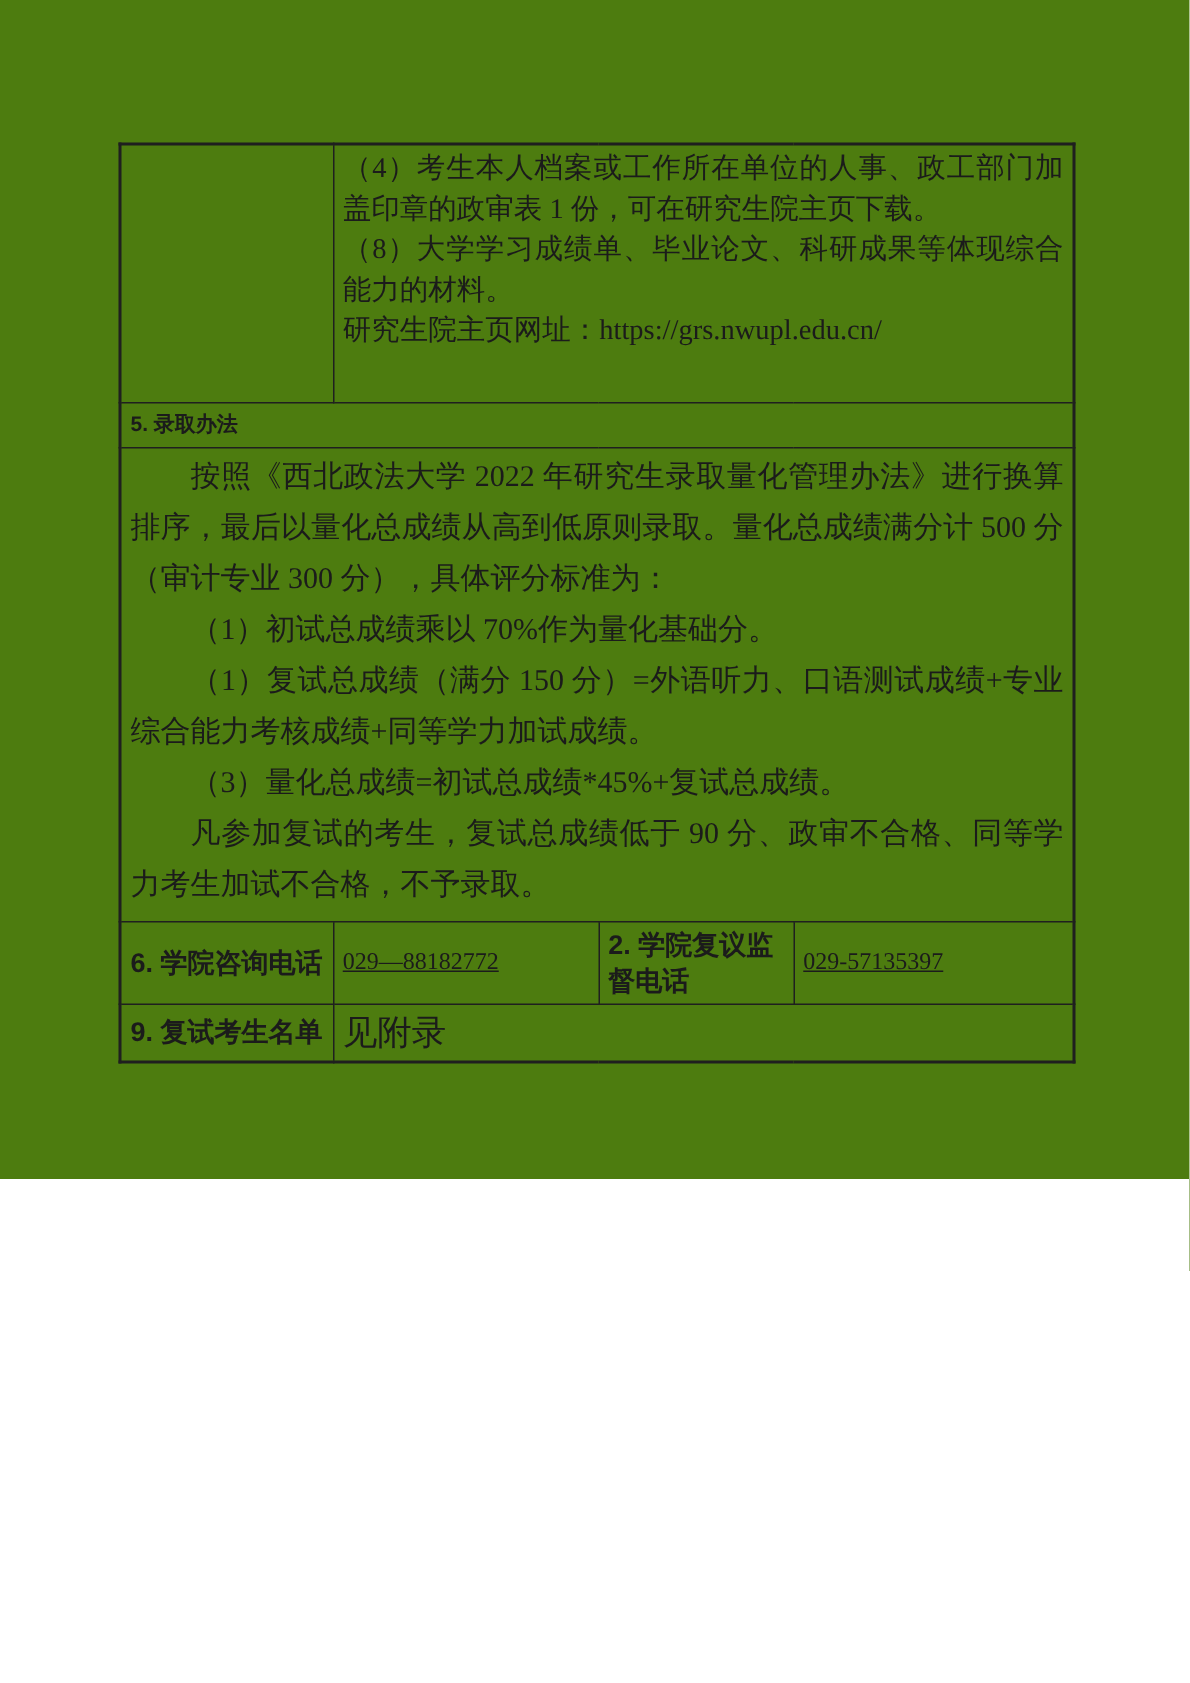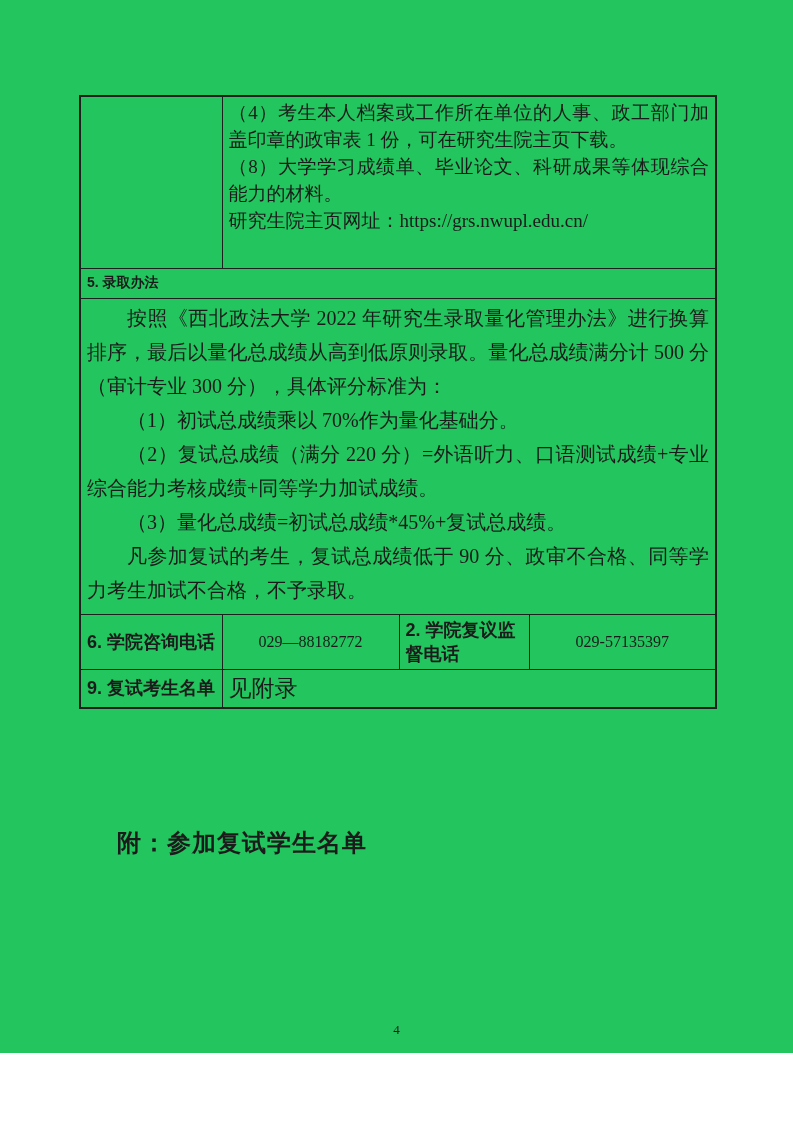--- a/index.html
+++ b/index.html
@@ -3,23 +3,23 @@
 <meta charset="utf-8">
 <style>
   html, body {
     margin: 0;
     padding: 0;
     background: #ffffff;
   }
   .page {
     position: relative;
     width: 793px;
-    height: 1053px;
+    height: 786px;
     margin: 0 auto;
-    background: #22c55e;
+    background: #4d7c0f;
     color: #1b1b1b;
     font-family: "Liberation Serif", "DejaVu Serif", serif;
     overflow: hidden;
   }
   table.doc-table {
     position: absolute;
     left: 79px;
     top: 95px;
     width: 636px;
     border-collapse: collapse;
@@ -67,23 +67,23 @@
   
   td.row-label {
     font-family: "Liberation Sans", "DejaVu Sans", sans-serif;
     font-weight: bold;
     font-size: 18px;
     line-height: 24px;
     vertical-align: middle;
     padding-left: 6px;
   }
   td.phone-cell {
-    text-align: center;
     vertical-align: middle;
     font-size: 16px;
+    text-decoration: underline;
   }
   td.email-cell {
     vertical-align: middle;
     font-size: 14px;
     padding-left: 34px;
   }
   td.listref-cell {
     vertical-align: middle;
     font-size: 23px;
     padding-left: 12px;
@@ -131,21 +131,21 @@
     </tr>
 
     <tr style="height:30px">
       <td class="section-header" colspan="4">5. 录取办法</td>
     </tr>
 
     <tr style="height:316px">
       <td class="section-body" colspan="4">
         <p>按照《西北政法大学 2022 年研究生录取量化管理办法》进行换算排序，最后以量化总成绩从高到低原则录取。量化总成绩满分计 500 分（审计专业 300 分），具体评分标准为：</p>
         <p>（1）初试总成绩乘以 70%作为量化基础分。</p>
-        <p>（2）复试总成绩（满分 220 分）=外语听力、口语测试成绩+专业综合能力考核成绩+同等学力加试成绩。</p>
+        <p>（1）复试总成绩（满分 150 分）=外语听力、口语测试成绩+专业综合能力考核成绩+同等学力加试成绩。</p>
         <p>（3）量化总成绩=初试总成绩*45%+复试总成绩。</p>
         <p>凡参加复试的考生，复试总成绩低于 90 分、政审不合格、同等学力考生加试不合格，不予录取。</p>
       </td>
     </tr>
 
     <tr style="height:55px">
       <td class="row-label">6. 学院咨询电话</td>
       <td class="phone-cell">029—88182772</td>
       <td class="row-label">2. 学院复议监督电话</td>
       <td class="phone-cell">029-57135397</td>

